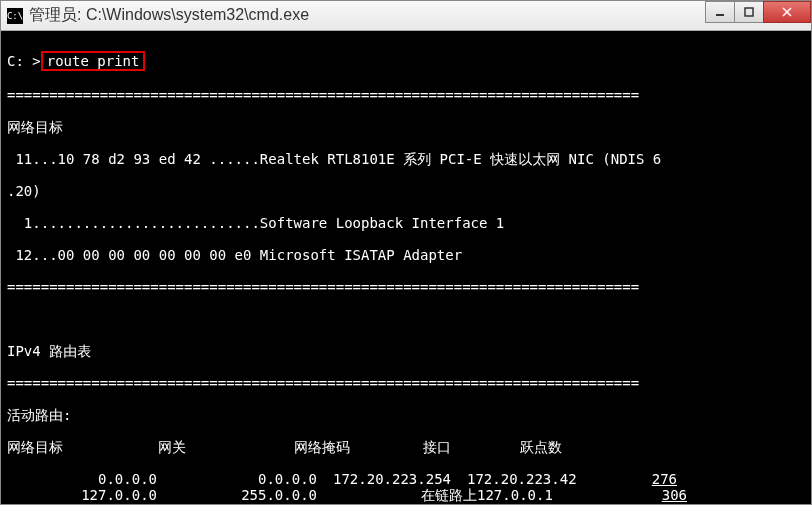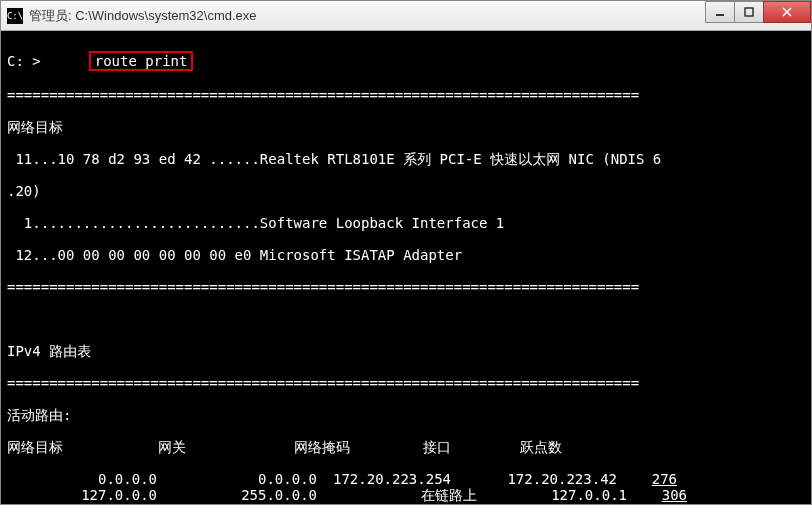--- a/index.html
+++ b/index.html
@@ -30,21 +30,21 @@
       display: flex;
       align-items: center;
       justify-content: center;
       background: #000;
       color: #fff;
       font-size: 9px;
       font-family: monospace;
     }
     .title-text {
       flex: 1;
-      font-size: 13px;
+      font-size: 16px;
       color: #333;
     }
     .win-btns { display: flex; height: 22px; margin-top: -8px; }
     .win-btn {
       width: 30px;
       height: 22px;
       display: flex;
       align-items: center;
       justify-content: center;
       font-size: 11px;
@@ -68,35 +68,34 @@
       line-height: 16px;
       padding: 4px 6px;
       white-space: pre;
       overflow: hidden;
     }
     .prompt-line { display: flex; align-items: center; }
     .cmd-box {
       border: 2px solid #e00000;
       padding: 0 4px;
       color: #fff;
-      margin-left: 48px;
     }
     .divider {
       letter-spacing: 0;
       overflow: hidden;
       white-space: nowrap;
     }
     .hdr-row { display: flex; }
     .hdr-row span { display: inline-block; }
     .route-row { display: flex; }
     .c-dest   { width: 150px; text-align: right; }
     .c-mask   { width: 160px; text-align: right; }
     .c-gw     { width: 150px; text-align: center; }
     .c-gwcn   { width: 160px; text-align: right; padding-left: 22px; }
-    .c-if     { width: 150px; text-align: right; }
+    .c-if     { width: 150px; }
     .c-met    { width: 60px;  text-align: right; text-decoration: underline; }
   </style>
 </head>
 <body>
 
 <div class="window">
 
   <div class="title-bar">
     <div class="title-icon">
         <span>C:\</span>

